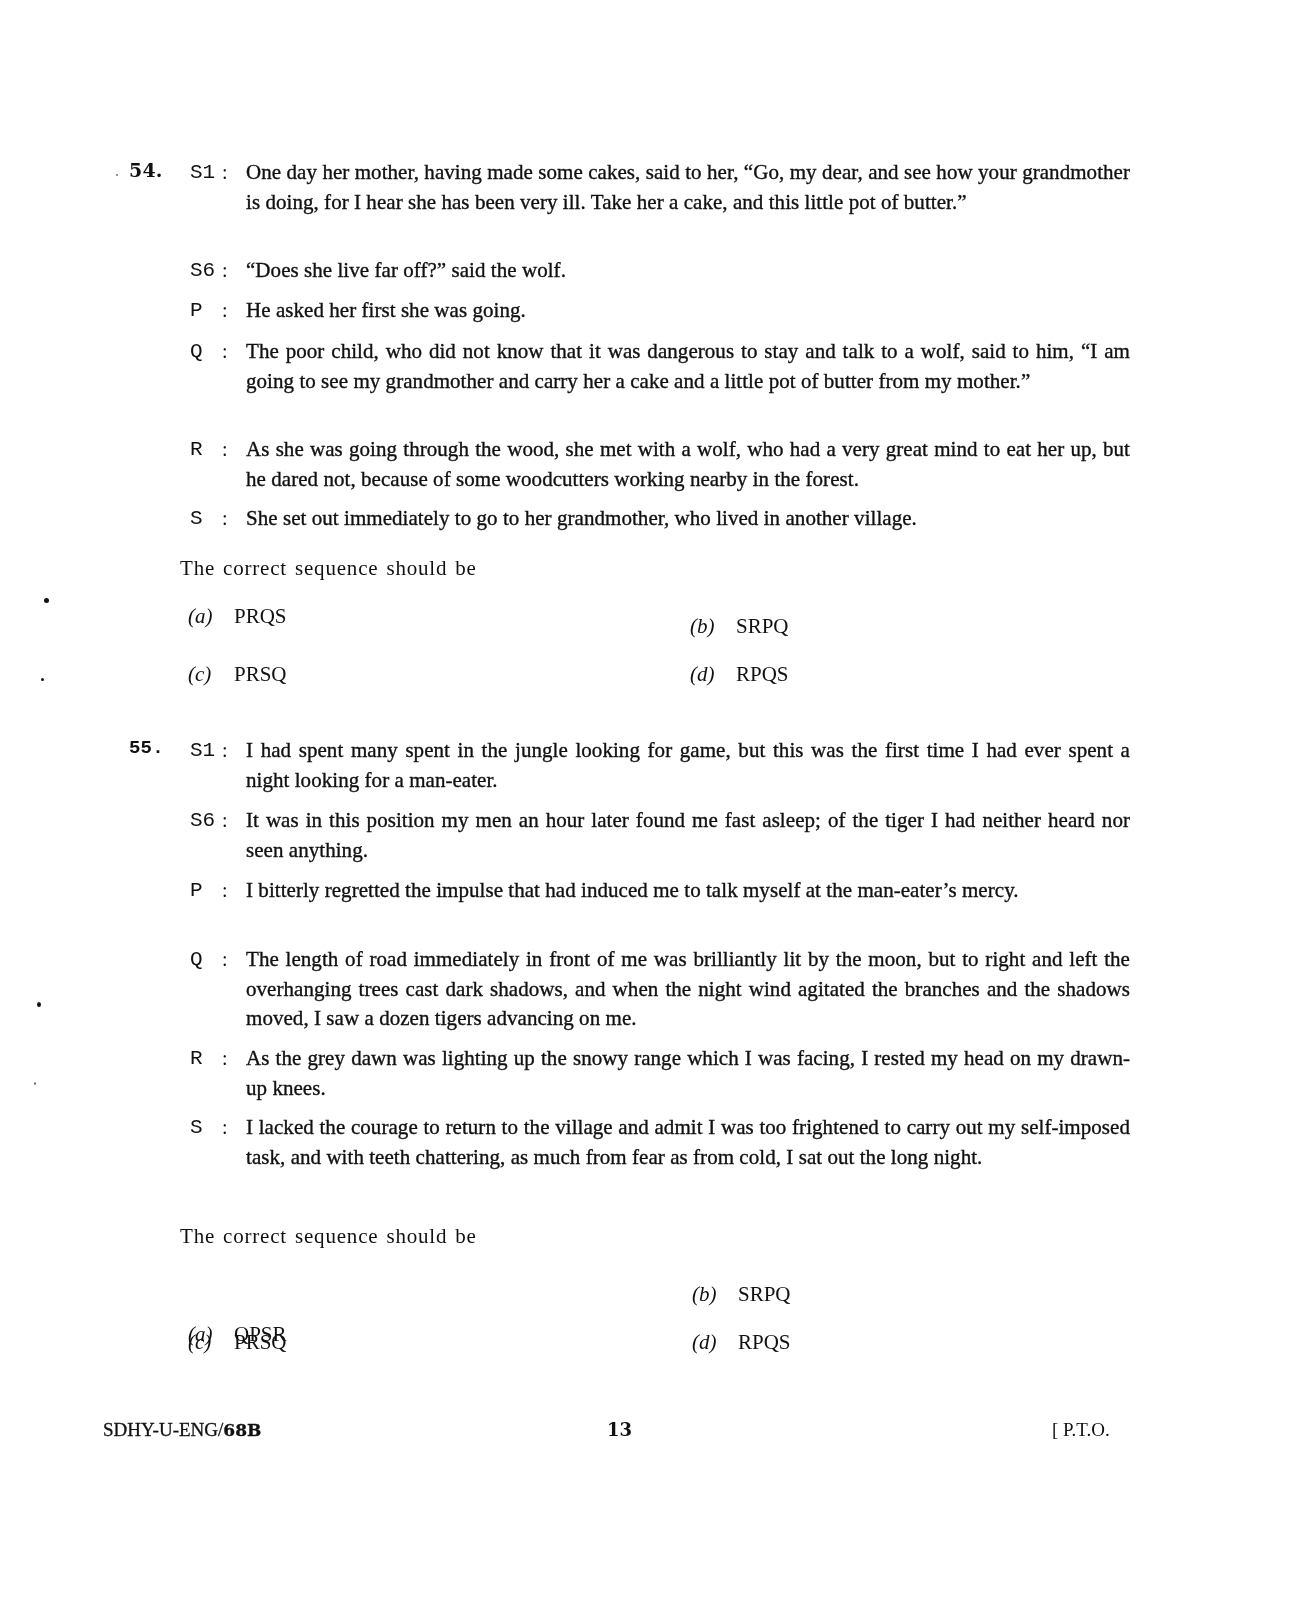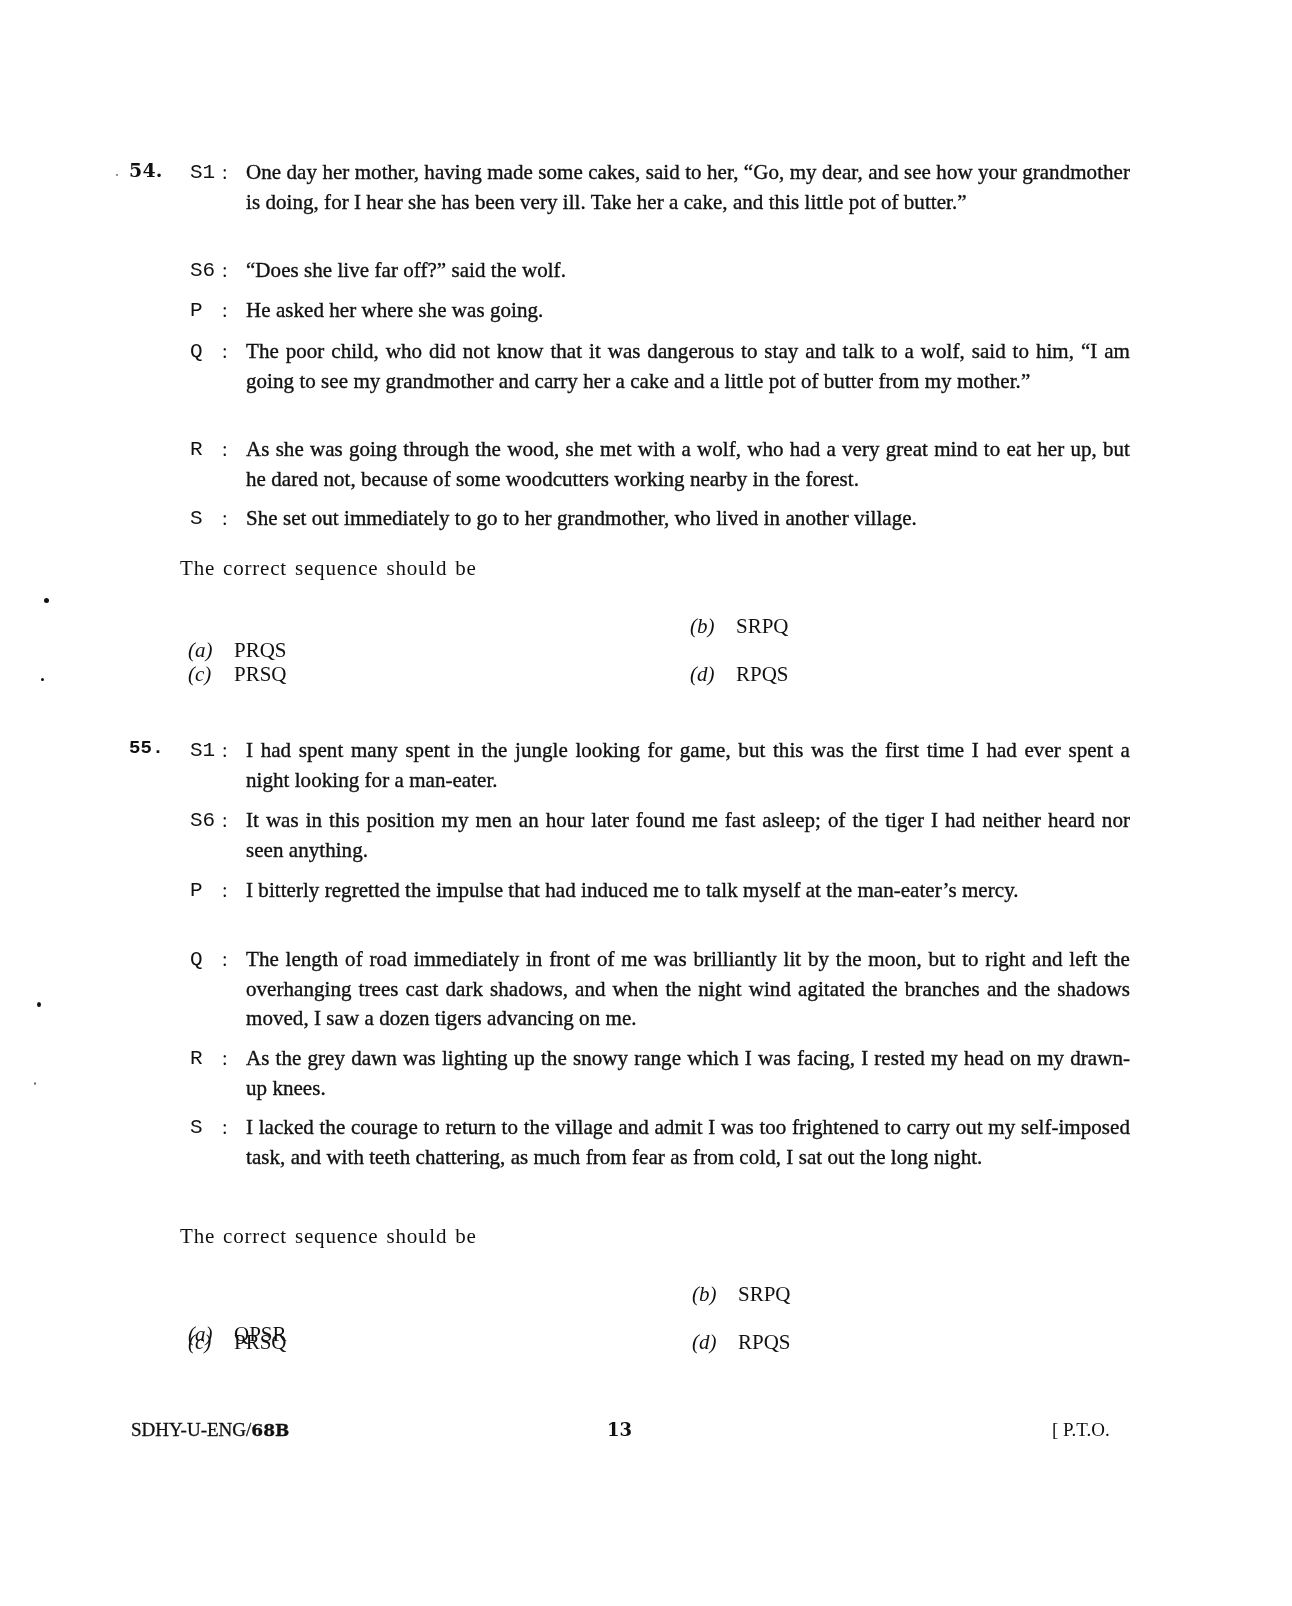--- a/index.html
+++ b/index.html
@@ -22,21 +22,21 @@
     font-weight: normal; -webkit-text-stroke: 0.35px #111;
   }
   .stem {
     position: absolute; left: 180px; font-family: "Liberation Serif", serif; font-size: 21px;
     letter-spacing: 0.8px; word-spacing: 2px;
   }
   .opt { position: absolute; font-family: "Liberation Serif", serif; font-size: 21px; }
   .opt .ol { font-style: italic; display: inline-block; width: 46px; }
   .opt .ov { display: inline-block; }
   .footer { position: absolute; top: 1403px; font-family: "Liberation Serif", serif; font-size: 19px; }
-  .footer-left { left: 131px; text-align: center; -webkit-text-stroke: 0.3px #111; }
+  .footer-left { left: 103px; text-align: center; -webkit-text-stroke: 0.3px #111; }
   .footer-left b { font-family: "DejaVu Serif", serif; font-size: 17px; }
   .footer-center { left: 607px; font-weight: bold; font-family: "DejaVu Serif", serif; font-size: 18px; text-align: right; }
   .footer-right { left: 1052px; }
   .speck { position: absolute; background: #111; border-radius: 50%; }
 </style>
 </head>
 <body>
 
 <div class="page">
 
@@ -49,41 +49,41 @@
       <span class="txt">One day her mother, having made some cakes, said to her, “Go, my dear, and see how your grandmother is doing, for I hear she has been very ill. Take her a cake, and this little pot of butter.”</span>
     </div>
     <div class="item" style="top:240px;">
       <span class="lbl">S6</span>
       <span class="colon">:</span>
       <span class="txt">“Does she live far off?” said the wolf.</span>
     </div>
     <div class="item" style="top:280px;">
       <span class="lbl">P</span>
       <span class="colon">:</span>
-      <span class="txt">He asked her where she was going.</span>
+      <span class="txt">He asked her first she was going.</span>
     </div>
     <div class="item" style="top:321px;">
       <span class="lbl">Q</span>
       <span class="colon">:</span>
       <span class="txt">The poor child, who did not know that it was dangerous to stay and talk to a wolf, said to him, “I am going to see my grandmother and carry her a cake and a little pot of butter from my mother.”</span>
     </div>
     <div class="item" style="top:419px;">
       <span class="lbl">R</span>
       <span class="colon">:</span>
       <span class="txt">As she was going through the wood, she met with a wolf, who had a very great mind to eat her up, but he dared not, because of some woodcutters working nearby in the forest.</span>
     </div>
     <div class="item" style="top:488px;">
       <span class="lbl">S</span>
       <span class="colon">:</span>
       <span class="txt">She set out immediately to go to her grandmother, who lived in another village.</span>
     </div>
 
     <div class="stem" style="top:540px;">The correct sequence should be</div>
 
-    <div class="opt" style="left:188px; top:622px;">
+    <div class="opt" style="left:188px; top:588px;">
       <span class="ol">(a)</span><span class="ov">PRQS</span>
     </div>
     <div class="opt" style="left:690px; top:598px;">
       <span class="ol">(b)</span><span class="ov">SRPQ</span>
     </div>
     <div class="opt" style="left:188px; top:646px;">
       <span class="ol">(c)</span><span class="ov">PRSQ</span>
     </div>
     <div class="opt" style="left:690px; top:646px;">
       <span class="ol">(d)</span><span class="ov">RPQS</span>

